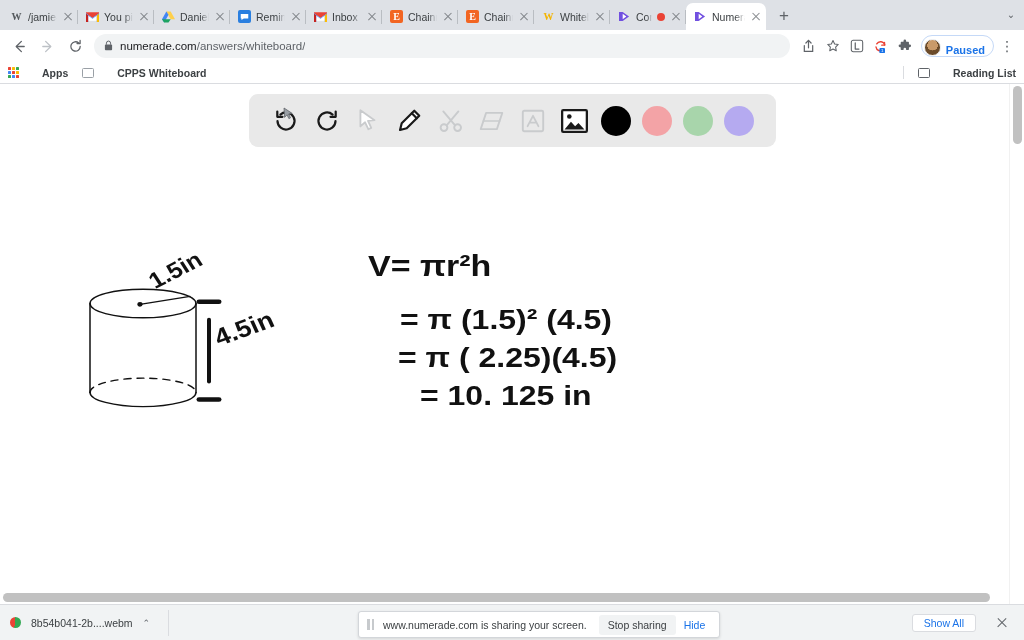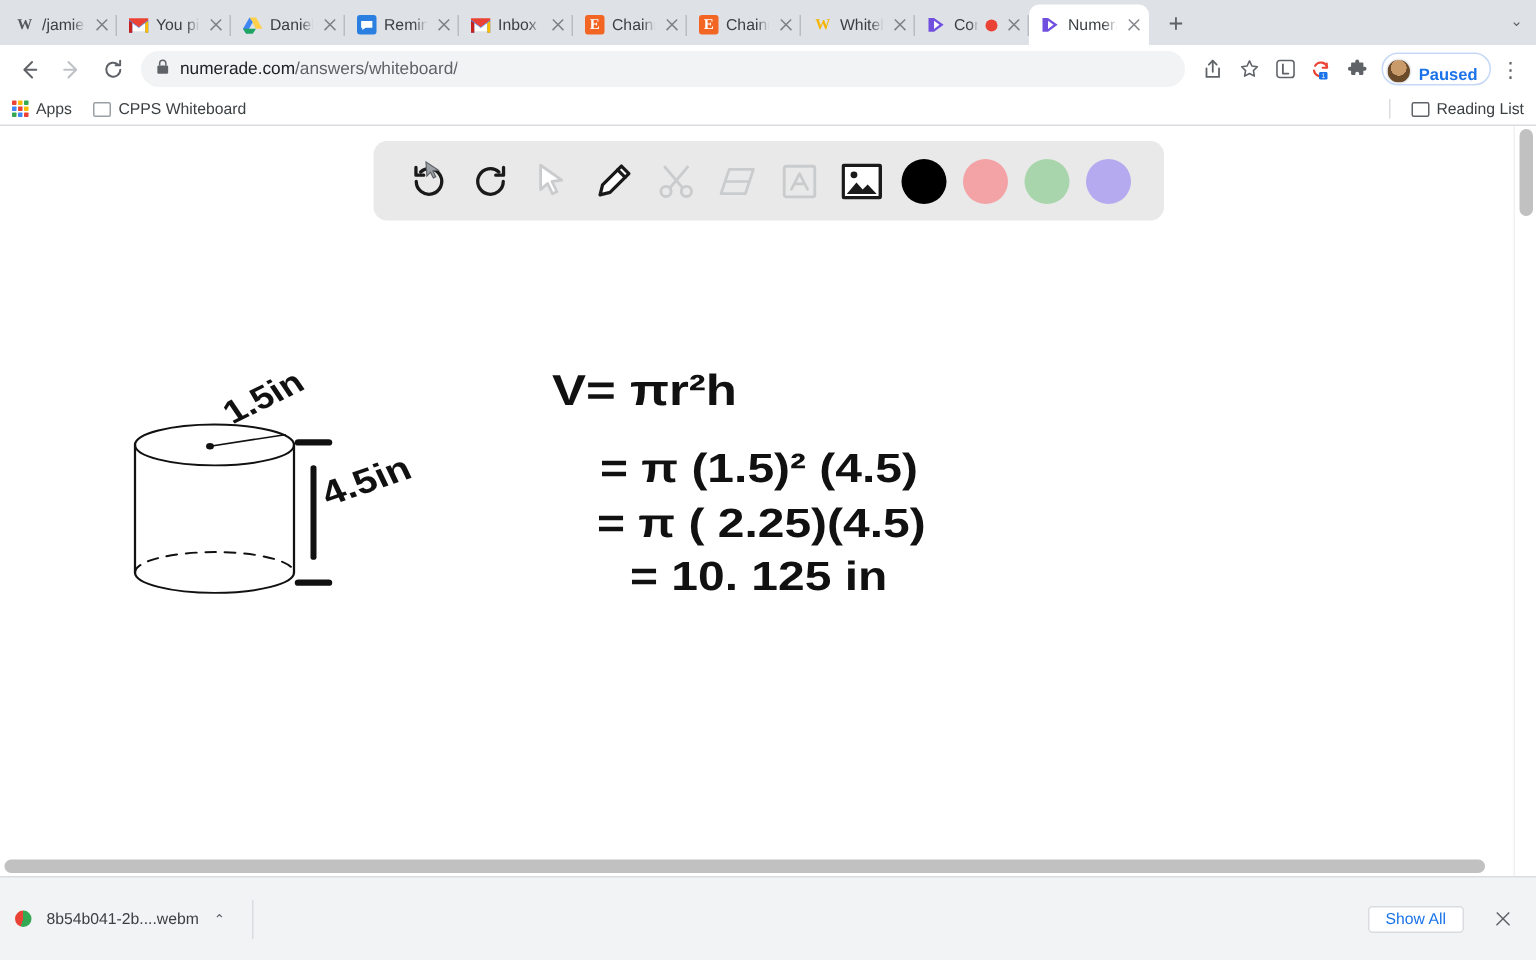--- a/index.html
+++ b/index.html
@@ -88,21 +88,21 @@
     background: radial-gradient(circle at 50% 35%, #c99a6a 0 42%, #6b4b2a 43% 100%);
     border: 1px solid #e8eaed;
   }
   .profile-label { font-size: 11px; color:#1a73e8; font-weight:600; }
 
   
   .bookmarks {
     height: 22px; background:#ffffff; border-bottom: 1px solid #dadce0;
     display:flex; align-items:center; padding: 0 8px; gap: 14px; font-size: 10.5px; color:#3c4043;
   }
-  .bmk { display:flex; align-items:center; gap:5px; }
+  .bmk { display:flex; align-items:center; gap:23px;font-weight:bold; }
   .bmk-spacer { flex:1 1 auto; }
   .apps-grid { width:11px; height:11px; display:grid; grid-template-columns: repeat(3,1fr); gap:1px; }
   .apps-grid i { display:block; background:#9aa0a6; border-radius:.5px; }
   .apps-grid i:nth-child(1){background:#ea4335}.apps-grid i:nth-child(2){background:#fbbc04}
   .apps-grid i:nth-child(3){background:#34a853}.apps-grid i:nth-child(4){background:#4285f4}
   .apps-grid i:nth-child(5){background:#ea4335}.apps-grid i:nth-child(6){background:#fbbc04}
   .apps-grid i:nth-child(7){background:#34a853}.apps-grid i:nth-child(8){background:#4285f4}
   .apps-grid i:nth-child(9){background:#ea4335}
   .folder-ico { width:12px; height:10px; border:1.2px solid #9aa0a6; border-radius:1.5px; }
   .bmk-sep { width:1px; height:13px; background:#dadce0; }
@@ -139,21 +139,21 @@
   .hscroll {
     position:absolute; left:0; right:15px; bottom:0; height:13px; background:#ffffff;
   }
   .hscroll .thumb {
     position:absolute; left:3px; bottom:2px; right:4px; height:9px;
     background:#c1c1c1; border-radius:5px;
   }
 
   
   .shelf {
-    height: 56px; background:#f1f3f4; border-top:1px solid #dadce0;
+    height: 36px; background:#f1f3f4; border-top:1px solid #dadce0;
     display:flex; align-items:center; padding: 0 10px; gap: 10px; position: relative;
   }
   .dl-item {
     display:flex; align-items:center; gap:10px; font-size:10.5px; color:#3c4043;
     padding-right: 8px;
   }
   .dl-ico { width:11px; height:11px; border-radius:50%;
     background: conic-gradient(#34a853 0 55%, #ea4335 55% 100%); }
   .dl-caret { font-size: 9px; color:#5f6368; }
   .shelf-div { width:1px; height:26px; background:#dadce0; }
@@ -517,19 +517,28 @@
   </div>
 
   <div class="shelf">
     <div class="dl-item">
       <span class="dl-ico"></span>
       <span>8b54b041-2b....webm</span>
       <span class="dl-caret">⌃</span>
     </div>
     <div class="shelf-div"></div>
 
+    <div class="share-bubble">
+      <span class="pause-ico">
+          <i></i>
+          <i></i>
+        </span>
+      <span class="share-text">www.numerade.com is sharing your screen.</span>
+      <span class="btn-stop">Stop sharing</span>
+      <span class="btn-hide">Hide</span>
+    </div>
 
     <div class="shelf-spacer"></div>
     <div class="btn-showall">Show All</div>
     <div class="shelf-close"></div>
   </div>
 
 </div>
 
 </body></html>

